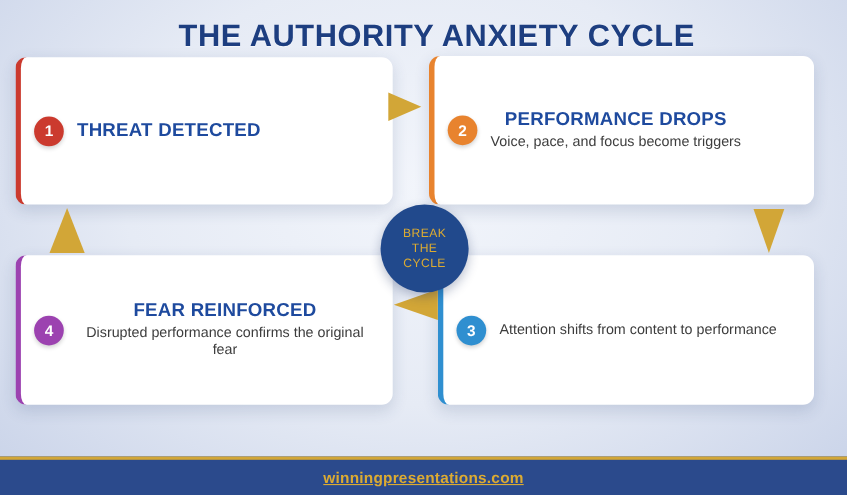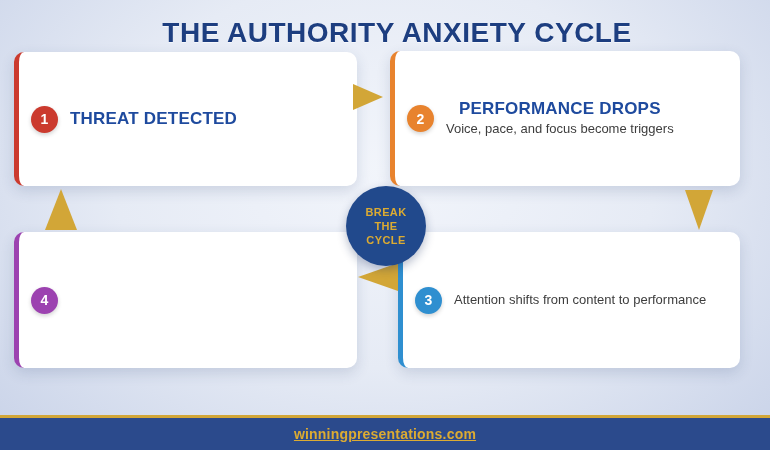--- a/index.html
+++ b/index.html
@@ -40,21 +40,21 @@
   .card-desc{
     font-size:13px;color:var(--card_text,#3d3d3d);line-height:1.25;font-weight:500;
   }
   .center-circle{
     position:absolute;left:346px;top:186px;width:80px;height:80px;border-radius:50%;
     background:var(--circle_bg,#21498c);z-index:2;
     display:flex;align-items:center;justify-content:center;text-align:center;
     box-shadow:0 4px 10px rgba(20,40,90,.3);
   }
   .center-label{
-    color:var(--circle_text,#dcab32);font-size:11px;font-weight:700;
+    color:var(--circle_text,#dcab32);font-size:11px;font-weight:400;
     letter-spacing:.4px;line-height:1.3;max-width:58px;
   }
   .arrow{position:absolute;width:0;height:0;z-index:1;}
   .arrow-right{
     left:353px;top:84px;
     border-top:13px solid transparent;border-bottom:13px solid transparent;
     border-left:30px solid var(--arrow,#d2a637);
   }
   .arrow-down{
     left:685px;top:190px;
@@ -105,20 +105,24 @@
 
   <div class="card card-3" style="--accent: #2f8fd0;">
     <div class="badge">3</div>
     <div class="card-text">
       <span class="card-desc">Attention shifts from content to performance</span>
     </div>
   </div>
 
   <div class="card card-4" style="--accent: #9c42b0;">
     <div class="badge">4</div>
+    <div class="card-text">
+      <span class="card-title">FEAR REINFORCED</span>
+      <span class="card-desc">Disrupted performance confirms the original fear</span>
+    </div>
   </div>
 
   <div class="arrow arrow-right"></div>
   <div class="arrow arrow-down"></div>
   <div class="arrow arrow-left"></div>
   <div class="arrow arrow-up"></div>
 
   <div class="center-circle">
     <span class="center-label">BREAK THE CYCLE</span>
   </div>

